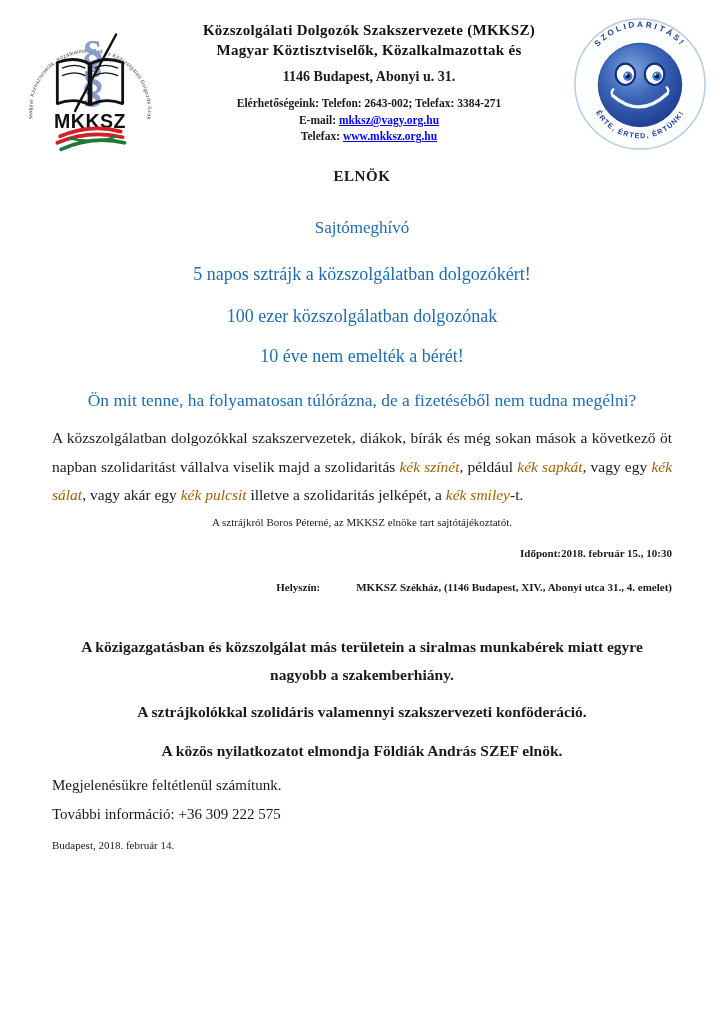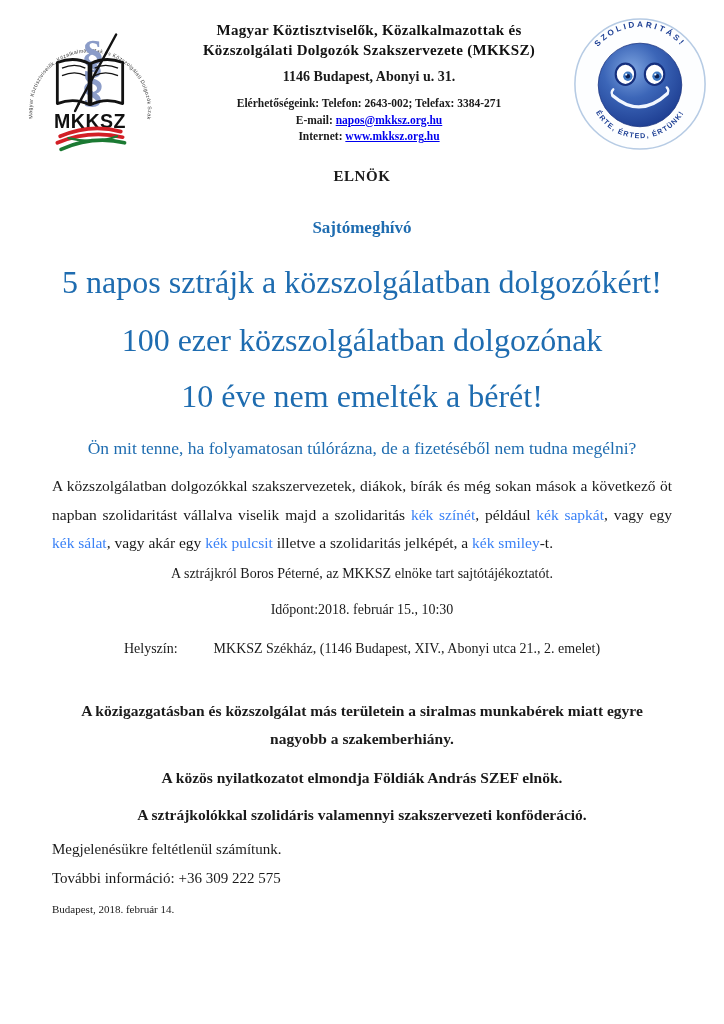--- a/index.html
+++ b/index.html
@@ -12,30 +12,30 @@
   .logo-left { flex:0 0 152px; width:152px; }
   .logo-right { flex:0 0 136px; width:136px; padding-top:2px; }
   .header-center { flex:1 1 auto; text-align:center; padding-top:7px; }
   .org-name { font-size:15px; font-weight:bold; letter-spacing:.3px; line-height:1.3; color:#111; }
   .address { font-size:14px; font-weight:bold; margin-top:9px; }
   .contact-block { font-size:11.5px; font-weight:bold; margin-top:10px; line-height:1.45; }
   a.doc-link { color:#0000ee; text-decoration:underline; }
   .elnok { text-align:center; font-weight:bold; font-size:15px; letter-spacing:.6px; margin-top:10px; }
 
   
-  .press-title { text-align:center; color:#1e6cb0; font-weight:bold; font-size:17px; margin-top:33px; }
-  .headline { text-align:center; color:#1e6cb0; font-size:32px; font-weight:normal; }
+  .press-title { text-align:center; color:#1e6cb0; font-weight:normal; font-size:17px; margin-top:33px; }
+  .headline { text-align:center; color:#1e6cb0; font-size:18px; font-weight:normal; }
   .h1m { margin-top:26px; } .h2m { margin-top:21px; } .h3m { margin-top:19px; }
   .question { text-align:center; color:#1e6cb0; font-size:17.5px; margin-top:15px; line-height:2.12; font-weight:normal; }
 
   
   .body-par { font-size:15.5px; text-align:justify; margin-top:5px; line-height:1.85; }
-  .hl { color:#3b82f6; }
-  .center-line { text-align:center; font-size:14px; margin-top:3px; line-height:1.8; }
-  .bold { font-weight:normal; }
+  .hl { color:#a16207;font-style:italic; }
+  .center-line { text-align:center; font-size:11px; margin-top:3px; line-height:1.8; }
+  .bold { font-weight:bold;text-align:right; }
   .datetime { margin-top:11px; }
   .location { margin-top:14px; }
   .loc-label { display:inline-block; margin-right:36px; }
   .bold-par { text-align:center; font-size:15.5px; font-weight:bold; margin-top:35px; line-height:1.82; }
   .bp2 { margin-top:9px; } .bp3 { margin-top:11px; }
   .closing { text-align:left; font-size:15px; margin-top:12px; }
   .date-line { text-align:left; font-size:11px; margin-top:16px; }
 </style>
 </head>
 <body>
@@ -78,28 +78,28 @@
           <path d="M 43,131 Q 76,117 108,126" stroke="#d21f26" stroke-width="4"></path>
           <path d="M 40,138 Q 74,124 110,132" stroke="#d21f26" stroke-width="4"></path>
           <path d="M 44,145 Q 78,130 112,138" stroke="#1c7a33" stroke-width="4"></path>
           <path d="M 52,133 Q 80,140 104,131" stroke="#1c7a33" stroke-width="2.4"></path>
         </g>
       </svg>
     </div>
 
     <div class="header-center">
       <div class="org-name">
+        <div>Közszolgálati Dolgozók Szakszervezete (MKKSZ)</div>
         <div>Magyar Köztisztviselők, Közalkalmazottak és</div>
-        <div>Közszolgálati Dolgozók Szakszervezete (MKKSZ)</div>
       </div>
       <div class="address">1146 Budapest, Abonyi u. 31.</div>
       <div class="contact-block">
         <div>Elérhetőségeink: Telefon: 2643-002; Telefax: 3384-271</div>
-        <div><span>E-mail: </span><a href="#" class="doc-link">napos@mkksz.org.hu</a></div>
-        <div><span>Internet: </span><a href="#" class="doc-link">www.mkksz.org.hu</a></div>
+        <div><span>E-mail: </span><a href="#" class="doc-link">mkksz@vagy.org.hu</a></div>
+        <div><span>Telefax: </span><a href="#" class="doc-link">www.mkksz.org.hu</a></div>
       </div>
     </div>
 
     <div class="logo-right">
       <svg viewBox="0 0 140 140" width="136" height="136">
         <defs>
           <radialGradient id="faceGrad" cx="40%" cy="32%" r="75%">
             <stop offset="0%" stop-color="#7da4e0"></stop>
             <stop offset="45%" stop-color="#3c66b8"></stop>
             <stop offset="100%" stop-color="#1b3a8e"></stop>
@@ -144,25 +144,25 @@
   <div class="headline h3m">10 éve nem emelték a bérét!</div>
   <div class="question">Ön mit tenne, ha folyamatosan túlórázna, de a fizetéséből nem tudna megélni?</div>
 
   <p class="body-par"><span>A közszolgálatban dolgozókkal szakszervezetek, diákok, bírák és még sokan mások a következő öt napban szolidaritást vállalva viselik majd a szolidaritás </span><span class="hl">kék színét</span><span>, például </span><span class="hl">kék sapkát</span><span>, vagy egy </span><span class="hl">kék sálat</span><span>, vagy akár egy </span><span class="hl">kék pulcsit</span><span> illetve a szolidaritás jelképét, a </span><span class="hl">kék smiley</span><span>-t.</span></p>
 
   <div class="center-line">A sztrájkról Boros Péterné, az MKKSZ elnöke tart sajtótájékoztatót.</div>
 
   <div class="center-line bold datetime">Időpont:2018. február 15., 10:30</div>
 
   <div class="center-line bold location">
-    <span class="loc-label">Helyszín:</span><span>MKKSZ Székház, (1146 Budapest, XIV., Abonyi utca 21., 2. emelet)</span>
+    <span class="loc-label">Helyszín:</span><span>MKKSZ Székház, (1146 Budapest, XIV., Abonyi utca 31., 4. emelet)</span>
   </div>
 
   <div class="bold-par">A közigazgatásban és közszolgálat más területein a siralmas munkabérek miatt egyre nagyobb a szakemberhiány.</div>
+  <div class="bold-par bp2">A sztrájkolókkal szolidáris valamennyi szakszervezeti konföderáció.</div>
   <div class="bold-par bp3">A közös nyilatkozatot elmondja Földiák András SZEF elnök.</div>
-  <div class="bold-par bp2">A sztrájkolókkal szolidáris valamennyi szakszervezeti konföderáció.</div>
 
   <div class="closing">Megjelenésükre feltétlenül számítunk.</div>
   <div class="closing">További információ: +36 309 222 575</div>
 
   <div class="date-line">Budapest, 2018. február 14.</div>
 
 </div>
 
 </body></html>

